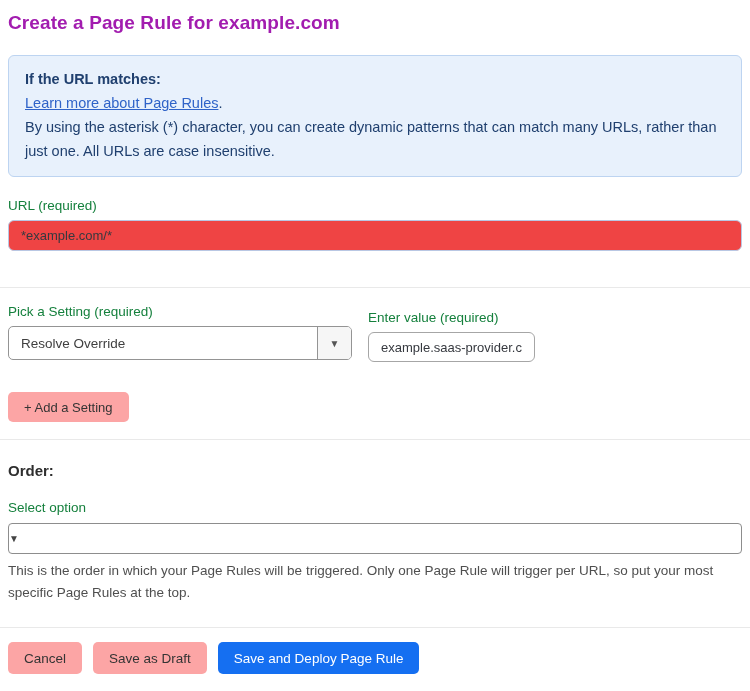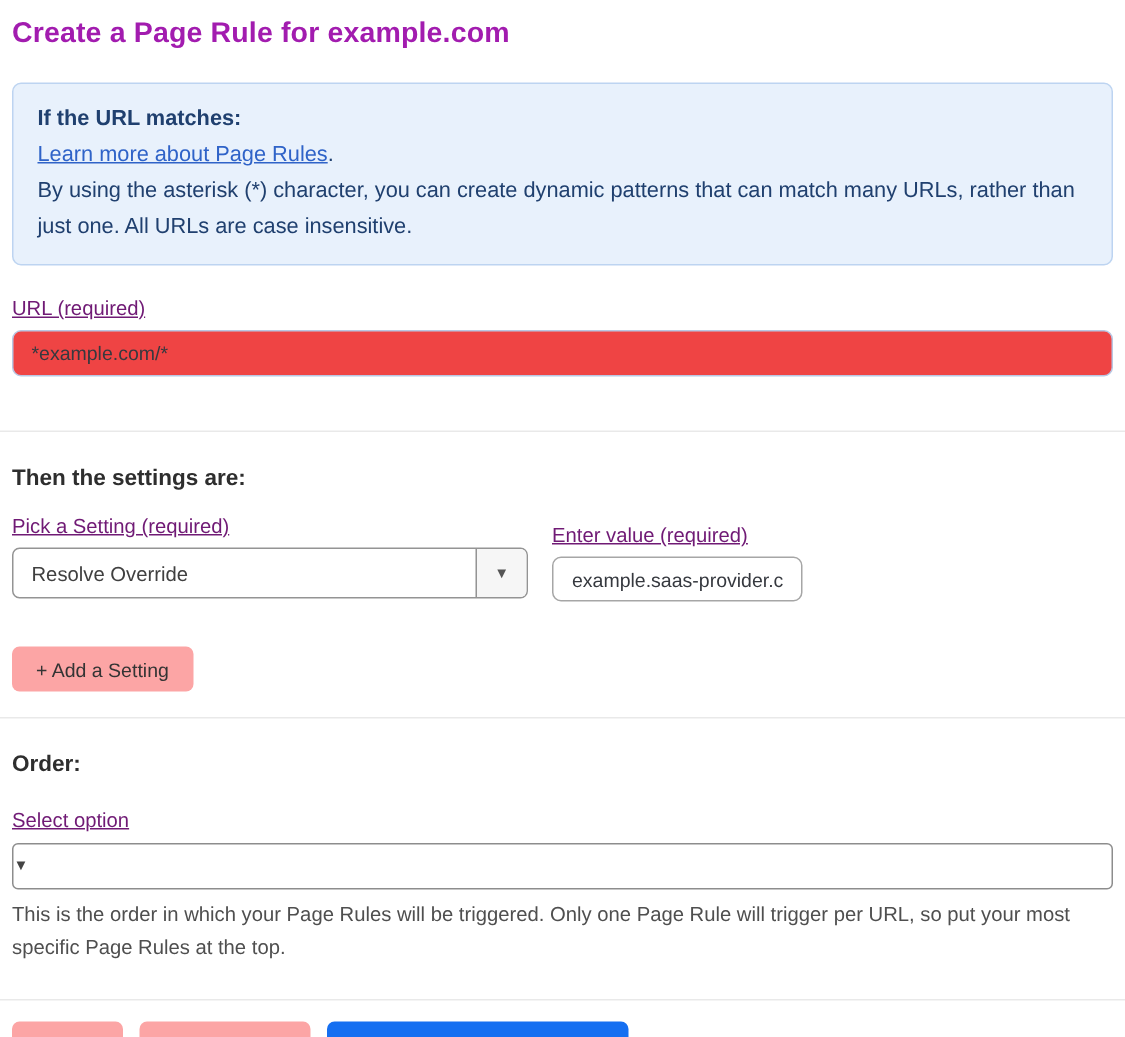--- a/index.html
+++ b/index.html
@@ -31,24 +31,23 @@
   }
   .info-box .info-heading { font-weight: bold; }
   .info-box a.info-link {
     color: #2f63c8;
     text-decoration: underline;
     cursor: pointer;
   }
 
   .field-label {
     font-size: 13.5px;
-    color: #701a75;
+    color: #15803d;
     margin-top: 21px;
     margin-bottom: 7px;
-    text-decoration: underline;
   }
 
   .url-input {
     display: block;
     width: 100%;
     height: 31px;
     background: #ef4444;
     border: 1px solid #b9c7e3;
     border-radius: 6px;
     padding: 0 12px;
@@ -188,21 +187,20 @@
     <div class="info-heading">If the URL matches:</div>
     <div><a class="info-link">Learn more about Page Rules</a><span>.</span></div>
     <div>By using the asterisk (*) character, you can create dynamic patterns that can match many URLs, rather than just one. All URLs are case insensitive.</div>
   </div>
 
   <div class="field-label">URL (required)</div>
   <input class="url-input" type="text" value="*example.com/*" style="">
 
   <hr class="divider divider-1">
 
-  <h2 class="section-heading">Then the settings are:</h2>
 
   <div class="settings-row">
     <div class="settings-col-1">
       <div class="field-label">Pick a Setting (required)</div>
       <div class="setting-select">
         <span class="select-text">Resolve Override</span>
         <span class="select-arrow">▼</span>
       </div>
     </div>
     <div class="settings-col-2">

